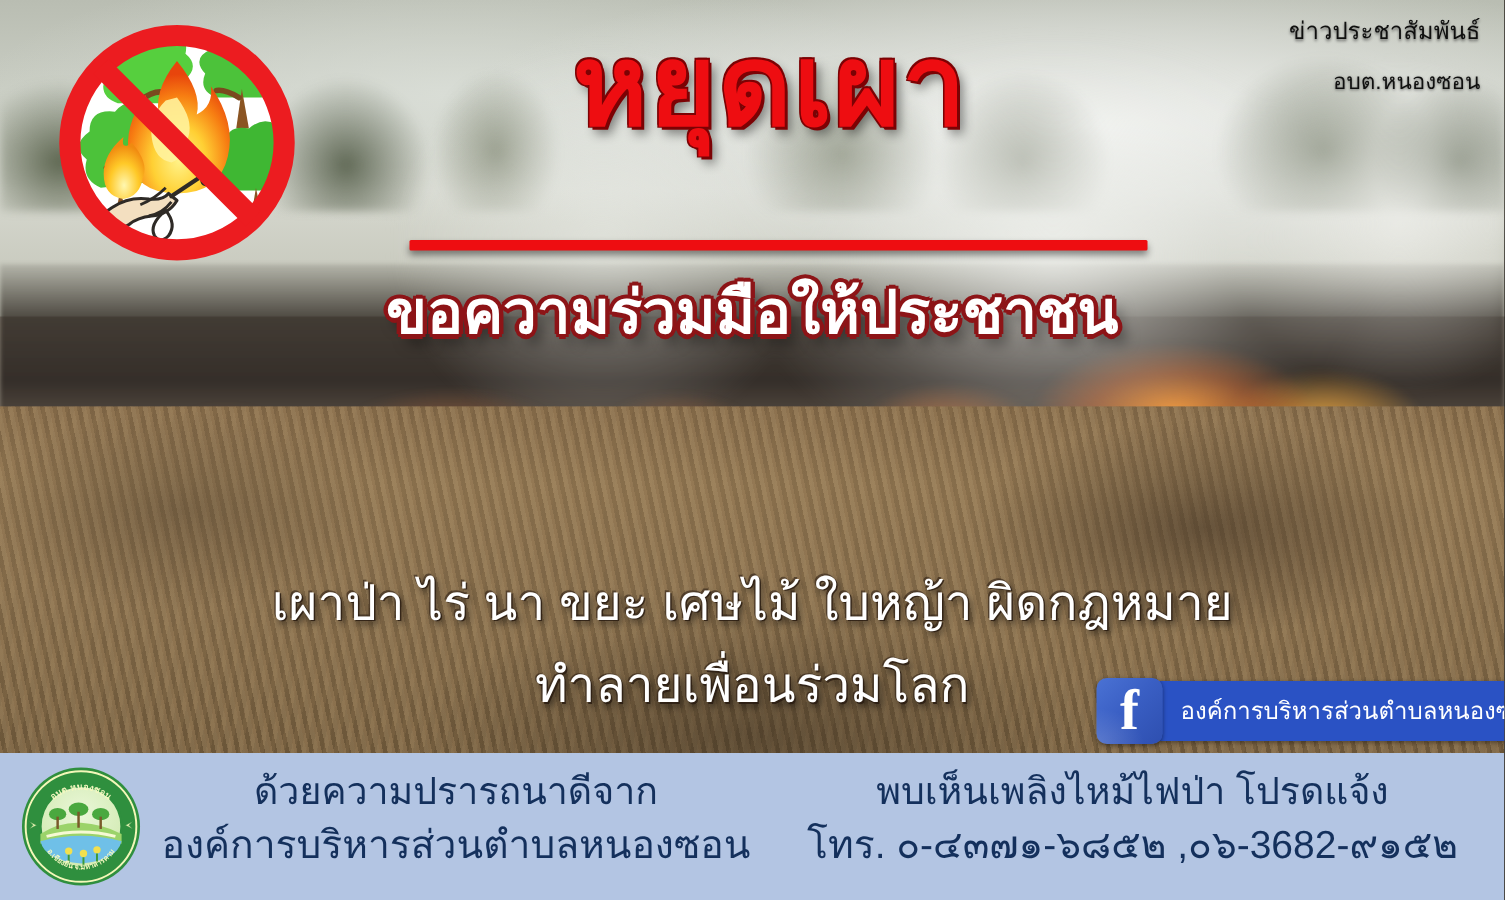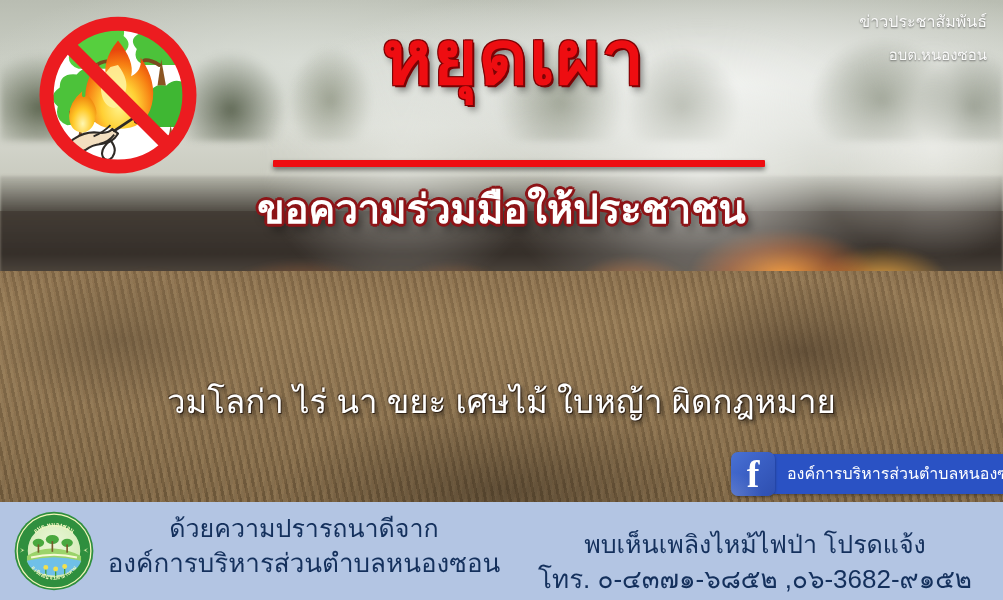--- a/index.html
+++ b/index.html
@@ -125,21 +125,21 @@
     color:#ffffff;
     text-shadow:1px 1px 0 rgba(40,26,16,.8), -1px -1px 0 rgba(40,26,16,.55),
                 2px 3px 5px rgba(0,0,0,.6);
   }
   .smallline.s1{top:384px;}
   .smallline.s2{top:439px;}
 
   
   .toplabel{
     position:absolute;right:16px;text-align:right;
-    color:#ffffff;font-size:15px;line-height:1.2;
+    color:#000000;font-size:15px;line-height:1.2;
     text-shadow:0 1px 2px rgba(60,60,60,.75);
     opacity:.92;
   }
   .toplabel.t1{top:12px;font-size:16px;}
   .toplabel.t2{top:46px;font-size:15px;}
 
   
   .fbwrap{position:absolute;left:731px;top:452px;display:flex;align-items:center;}
   .fbicon{
     width:44px;height:44px;border-radius:7px;
@@ -177,21 +177,21 @@
   .logo{
     position:absolute;left:13px;top:8px;width:82px;height:82px;
   }
   .logo svg{display:block;width:100%;height:100%;}
   .bb-left{
     position:absolute;left:104px;top:10px;width:400px;
     text-align:center;color:#14305c;
   }
   .bb-right{
     position:absolute;left:520px;top:10px;width:470px;
-    text-align:center;color:#14305c;margin-top:16px;
+    text-align:center;color:#14305c;
   }
   .bb-left .r1,.bb-right .r1{font-size:25px;line-height:1.35;}
   .bb-left .r2,.bb-right .r2{font-size:26px;line-height:1.35;}
 </style>
 </head>
 <body>
 
 <div id="poster">
 
   <div class="photo">
@@ -266,21 +266,22 @@
   </div>
 
   <div class="toplabel t1">ข่าวประชาสัมพันธ์</div>
   <div class="toplabel t2">อบต.หนองซอน</div>
 
   <div class="headline">หยุดเผา</div>
   <div class="redrule"></div>
 
   <div class="bigline l1">ขอความร่วมมือให้ประชาชน</div>
 
-  <div class="smallline s1">วมโลก่า ไร่ นา ขยะ เศษไม้ ใบหญ้า ผิดกฎหมาย</div>
+  <div class="smallline s1">เผาป่า ไร่ นา ขยะ เศษไม้ ใบหญ้า ผิดกฎหมาย</div>
+  <div class="smallline s2">ทำลายเพื่อนร่วมโลก</div>
 
   <div class="fbwrap">
     <div class="fbicon">
       <span>f</span>
     </div>
     <div class="fbtext">องค์การบริหารส่วนตำบลหนองซอน</div>
   </div>
 
   <div class="bottombar">
 

